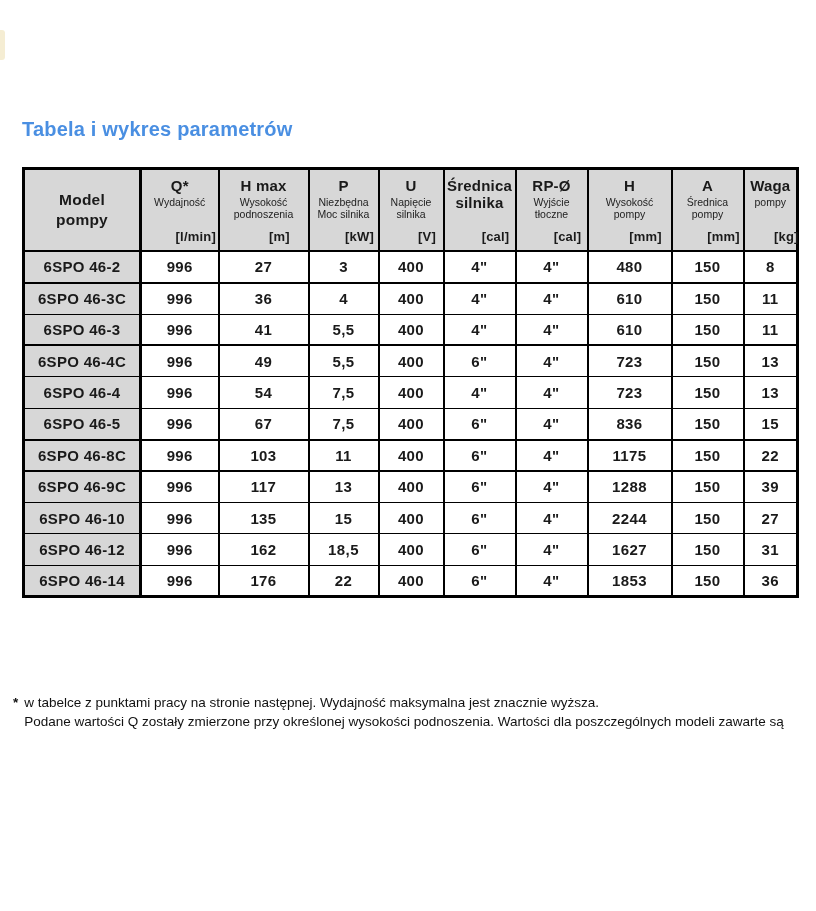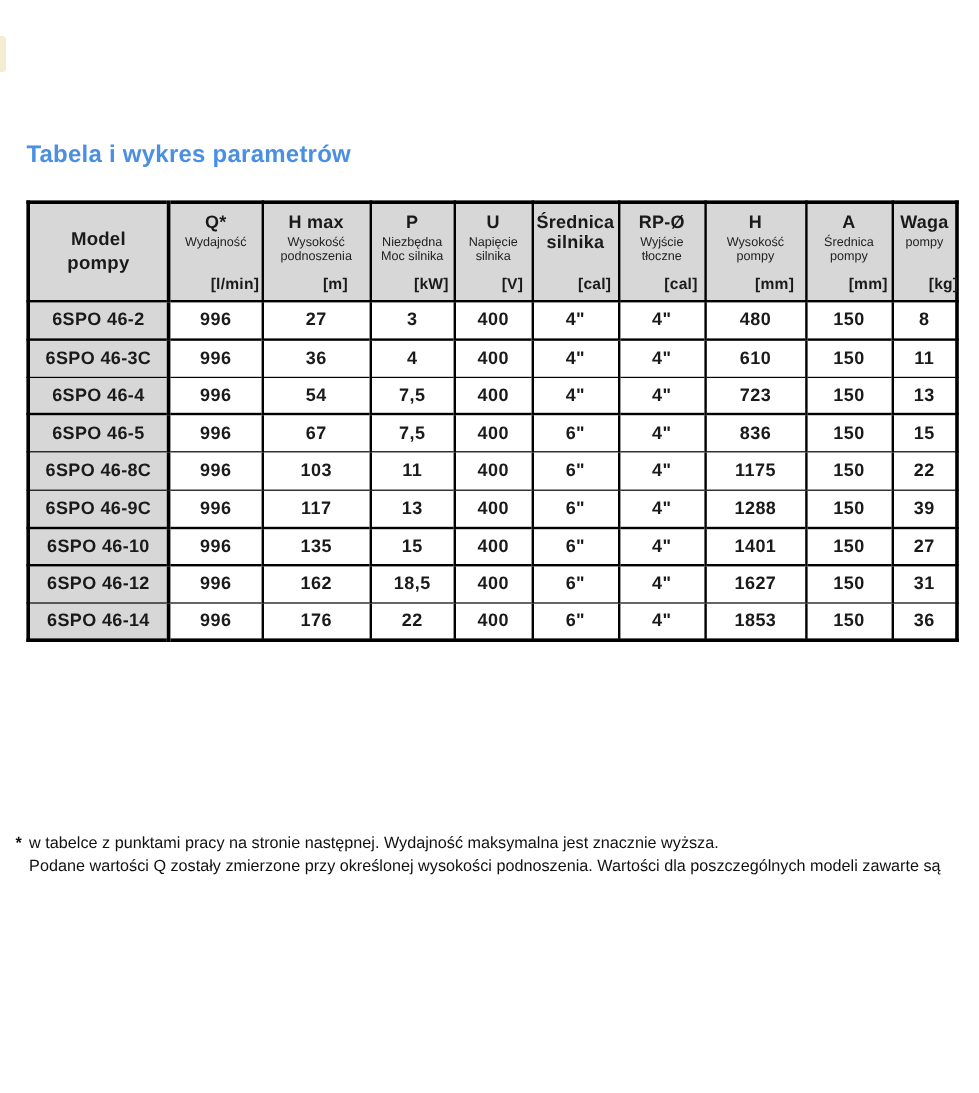--- a/index.html
+++ b/index.html
@@ -261,20 +261,44 @@
           <td>36</td>
           <td>4</td>
           <td>400</td>
           <td>4"</td>
           <td>4"</td>
           <td>610</td>
           <td>150</td>
           <td>11</td>
         </tr>
         <tr>
+          <th class="model-col">6SPO 46-3</th>
+          <td>996</td>
+          <td>41</td>
+          <td>5,5</td>
+          <td>400</td>
+          <td>4"</td>
+          <td>4"</td>
+          <td>610</td>
+          <td>150</td>
+          <td>11</td>
+        </tr>
+        <tr>
+          <th class="model-col">6SPO 46-4C</th>
+          <td>996</td>
+          <td>49</td>
+          <td>5,5</td>
+          <td>400</td>
+          <td>6"</td>
+          <td>4"</td>
+          <td>723</td>
+          <td>150</td>
+          <td>13</td>
+        </tr>
+        <tr>
           <th class="model-col">6SPO 46-4</th>
           <td>996</td>
           <td>54</td>
           <td>7,5</td>
           <td>400</td>
           <td>4"</td>
           <td>4"</td>
           <td>723</td>
           <td>150</td>
           <td>13</td>
@@ -316,21 +340,21 @@
           <td>39</td>
         </tr>
         <tr>
           <th class="model-col">6SPO 46-10</th>
           <td>996</td>
           <td>135</td>
           <td>15</td>
           <td>400</td>
           <td>6"</td>
           <td>4"</td>
-          <td>1401</td>
+          <td>2244</td>
           <td>150</td>
           <td>27</td>
         </tr>
         <tr>
           <th class="model-col">6SPO 46-12</th>
           <td>996</td>
           <td>162</td>
           <td>18,5</td>
           <td>400</td>
           <td>6"</td>

